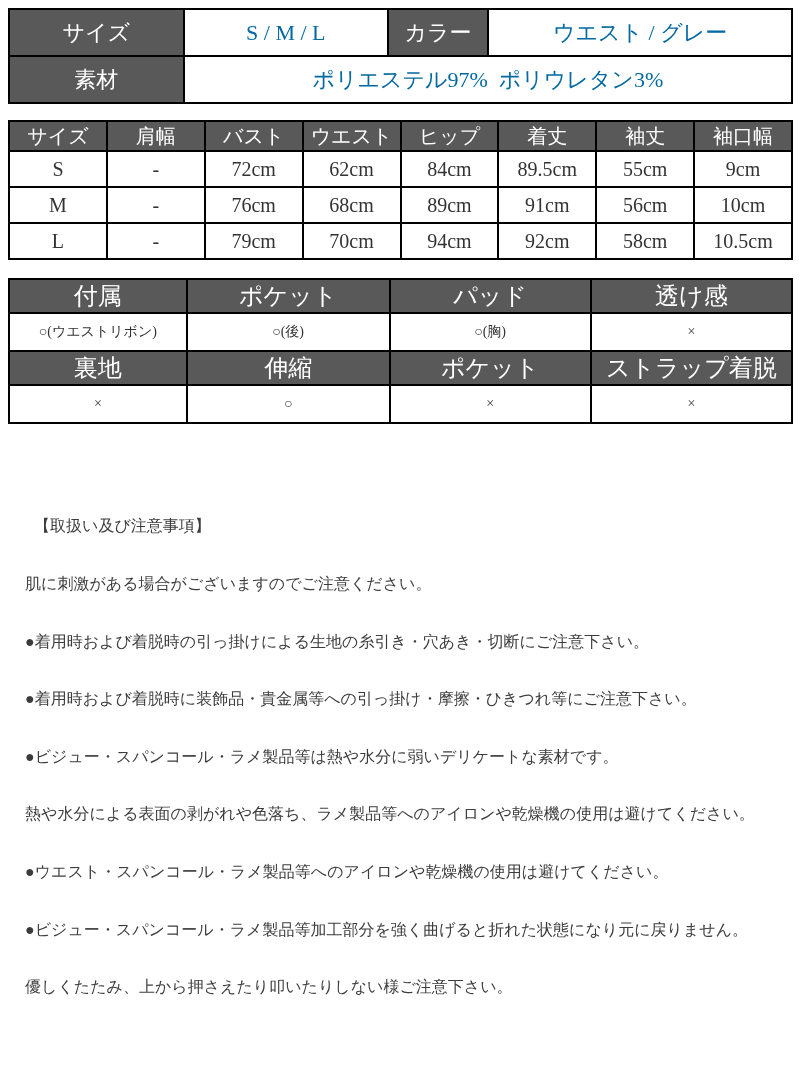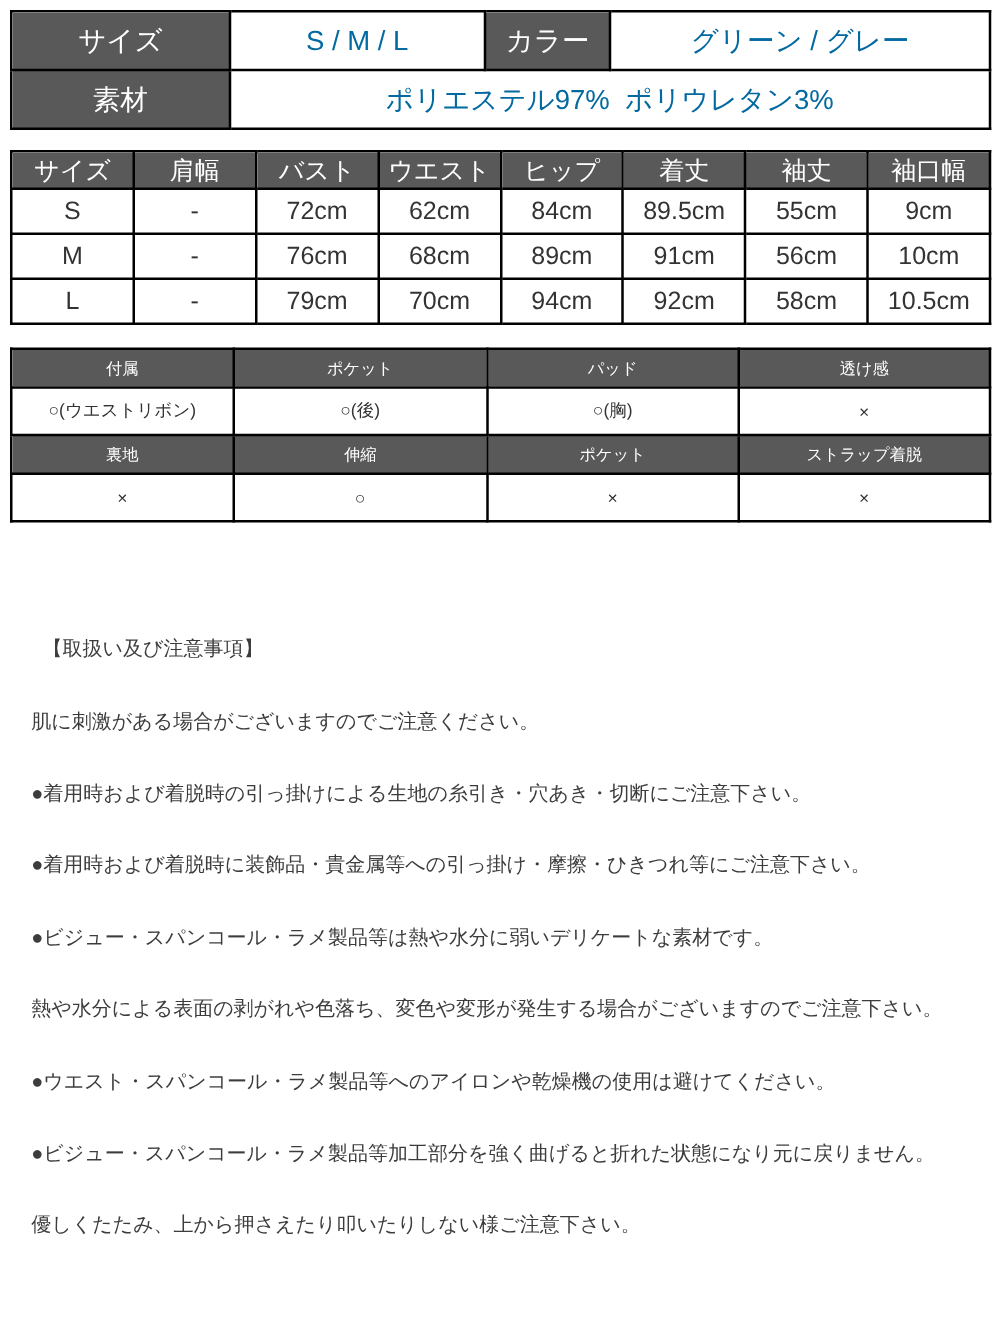--- a/index.html
+++ b/index.html
@@ -5,21 +5,21 @@
   html, body { margin: 0; padding: 0; background: #ffffff; }
   body {
     width: 800px; height: 1067px;
     font-family: "Liberation Sans", "DejaVu Sans", sans-serif;
     color: #2f2f2f;
     overflow: hidden;
   }
   .page { position: relative; width: 800px; height: 1067px; background: #fff; }
   .tables { padding: 8px 7px 0 8px; }
 
-  table { border-collapse: collapse; width: 785px; table-layout: fixed; }
+  table { border-collapse: collapse; width: 785px; table-layout: fixed; font-family: Liberation Serif, serif; }
   th, td {
     border: 2px solid #000;
     text-align: center;
     vertical-align: middle;
     white-space: pre;
     overflow: hidden;
     padding: 0;
   }
   .hdr { background: #595959; color: #ffffff; font-weight: 500; }
 
@@ -28,21 +28,21 @@
   .overview-table th, .overview-table td { height: 45px; font-size: 22px; }
   .overview-table td { color: #0369a1; font-weight: 400; }
 
   
   .size-chart { margin-bottom: 18px; }
   .size-chart th { height: 28px; font-size: 20px; }
   .size-chart td { height: 34px; font-size: 20px; color: #333; }
 
   
   .features { margin-bottom: 0; }
-  .features th { height: 29px; font-size: 13px; }
+  .features th { height: 29px; font-size: 24px; }
   .features td { height: 36px; font-size: 14px; color: #333; }
 
   
   .care-notes {
     margin-top: 54px;
     padding-left: 25px;
     font-size: 16px;
     line-height: 19.2px;
     color: #3c3c3c;
     white-space: pre;
@@ -61,21 +61,21 @@
         <col style="width:22.3%">
           <col style="width:26.1%">
           <col style="width:12.8%">
           <col style="width:38.8%">
       </colgroup>
       <tbody>
           <tr>
         <th class="hdr">サイズ</th>
         <td>S / M / L</td>
         <th class="hdr">カラー</th>
-        <td>グリーン / グレー</td>
+        <td>ウエスト / グレー</td>
       </tr>
       <tr>
         <th class="hdr">素材</th>
         <td colspan="3">ポリエステル97%  ポリウレタン3%</td>
       </tr>
     </tbody>
       </table>
 
     <table class="size-chart">
       <tbody>
@@ -158,19 +158,19 @@
       </table>
 
   </div>
 
   <div class="care-notes">
     <div class="title">【取扱い及び注意事項】</div>
     <div>肌に刺激がある場合がございますのでご注意ください。</div>
     <div>●着用時および着脱時の引っ掛けによる生地の糸引き・穴あき・切断にご注意下さい。</div>
     <div>●着用時および着脱時に装飾品・貴金属等への引っ掛け・摩擦・ひきつれ等にご注意下さい。</div>
     <div>●ビジュー・スパンコール・ラメ製品等は熱や水分に弱いデリケートな素材です。</div>
-    <div>熱や水分による表面の剥がれや色落ち、変色や変形が発生する場合がございますのでご注意下さい。</div>
+    <div>熱や水分による表面の剥がれや色落ち、ラメ製品等へのアイロンや乾燥機の使用は避けてください。</div>
     <div>●ウエスト・スパンコール・ラメ製品等へのアイロンや乾燥機の使用は避けてください。</div>
     <div>●ビジュー・スパンコール・ラメ製品等加工部分を強く曲げると折れた状態になり元に戻りません。</div>
     <div>優しくたたみ、上から押さえたり叩いたりしない様ご注意下さい。</div>
     
   </div>
 </div>
 
 </body></html>

